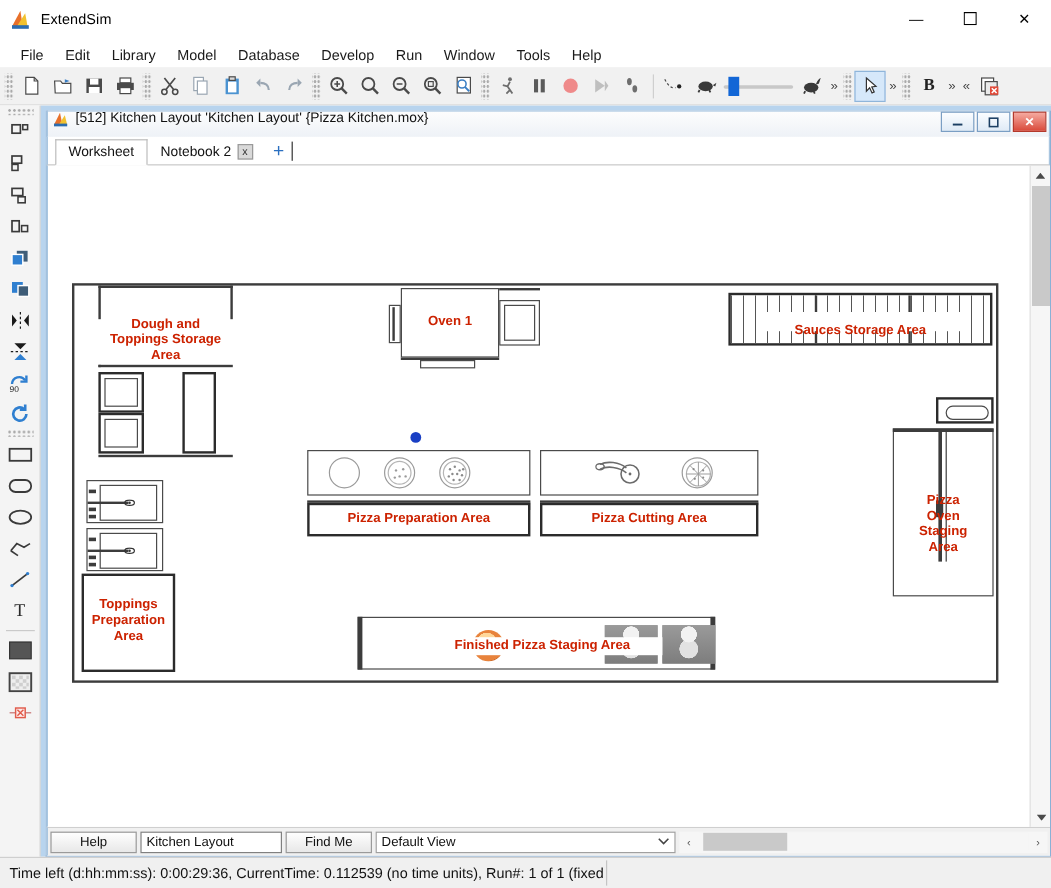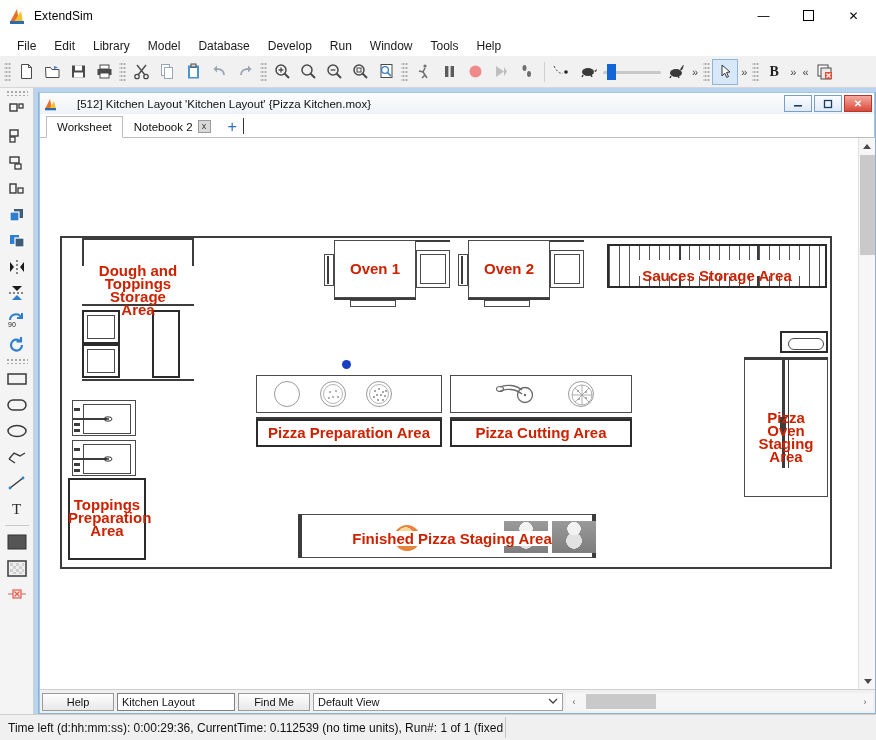--- a/index.html
+++ b/index.html
@@ -112,23 +112,22 @@
     flex: 1 1 auto; min-width: 0;
     display: flex; flex-direction: column;
     border: 1px solid #8ab1d6;
     border-top: none;
     background: #ffffff;
   }
   .doc-title {
     height: 22px; flex: 0 0 22px;
     background: linear-gradient(#fdfdfd,#eef2f7);
     border: 1px solid #a9c6e0; border-bottom: none;
-    display: flex; align-items: center; padding-left: 4px;
+    display: flex; align-items: flex-start; padding-left: 4px;
     position: relative;
-    gap: 14px;
   }
   .doc-logo { width: 14px; height: 13px; position: relative; margin-right: 5px; flex: 0 0 14px; }
   .doc-title-text { font-size: 11.5px; color: #111; white-space: nowrap; }
   .doc-ctrls { margin-left: auto; display: flex; gap: 2px; padding-right: 2px; }
   .doc-btn {
     width: 28px; height: 17px; border: 1px solid #7a9ec4;
     background: linear-gradient(#fbfdff,#dfeaf6);
     display:flex; align-items:center; justify-content:center;
     font-size: 10px; color: #1c3f63; cursor: default;
   }
@@ -241,21 +240,21 @@
   .status-text { font-size: 12px; color: #111; white-space: nowrap; }
   .status-divider {
     position: absolute; left: 505px; top: 2px; bottom: 2px;
     width: 1px; background: #c4c4c4;
   }
 
   
   .kd { position: absolute; }
   .lbl {
     position: absolute; color: #cc2200;
-    font-weight: bold; font-size: 15px; line-height: 13px;
+    font-weight: bold; font-size: 11px; line-height: 13px;
     text-align: center; white-space: pre-line;
     font-family: "Liberation Sans", sans-serif;
   }
   .room {
     position: absolute; border: 2px solid #3c3c3c; background: #fff;
   }
   .box { position: absolute; border: 1px solid #4a4a4a; background:#fff; }
   .box2 { position: absolute; border: 2px solid #2b2b2b; background:#fff; }
   .thin { position: absolute; background: #3c3c3c; }
   .oven-body { position:absolute; border:1px solid #4a4a4a; background:#fff; }
@@ -715,31 +714,20 @@
               <div class="box" style="left:12px; top:18px; width:10px; height:32px;"></div>
               <div class="thin" style="left:15px; top:20px; width:2px; height:28px;"></div>
               <div class="box" style="left:104px; top:14px; width:34px; height:38px;"></div>
               <div class="box" style="left:108px; top:18px; width:26px; height:30px;"></div>
               <div class="thin" style="left:104px; top:4px; width:34px; height:2px;"></div>
               <div class="thin" style="left:22px; top:62px; width:82px; height:2px;"></div>
               <div class="box" style="left:38px; top:64px; width:46px; height:7px;"></div>
               <div class="lbl" style="left:22px; top:26px; width:82px;">Oven 1</div>
             </div>
 
-            <div class="kd" style="left:406px; top:98px; width:140px; height:90px;">
-              <div class="oven-body" style="left:22px; top:4px; width:82px; height:58px;"></div>
-              <div class="box" style="left:12px; top:18px; width:10px; height:32px;"></div>
-              <div class="thin" style="left:15px; top:20px; width:2px; height:28px;"></div>
-              <div class="box" style="left:104px; top:14px; width:34px; height:38px;"></div>
-              <div class="box" style="left:108px; top:18px; width:26px; height:30px;"></div>
-              <div class="thin" style="left:104px; top:4px; width:34px; height:2px;"></div>
-              <div class="thin" style="left:22px; top:62px; width:82px; height:2px;"></div>
-              <div class="box" style="left:38px; top:64px; width:46px; height:7px;"></div>
-              <div class="lbl" style="left:22px; top:26px; width:82px;">Oven 2</div>
-            </div>
 
             <div class="kd" style="left:567px; top:106px; width:220px; height:50px;">
               <div class="box2" style="left:0; top:0; width:220px; height:44px; overflow:hidden;">
                 <div class="shelf-lines"></div>
                 <div class="thin" style="left:70px; top:0; width:2px; height:44px;"></div>
                 <div class="thin" style="left:148px; top:0; width:2px; height:44px;"></div>
                 <div style="position:absolute; left:22px; top:14px; width:176px; height:16px; background:#fff;"></div>
               </div>
               <div class="lbl" style="left:10px; top:25px; width:200px;">Sauces Storage Area</div>
             </div>

